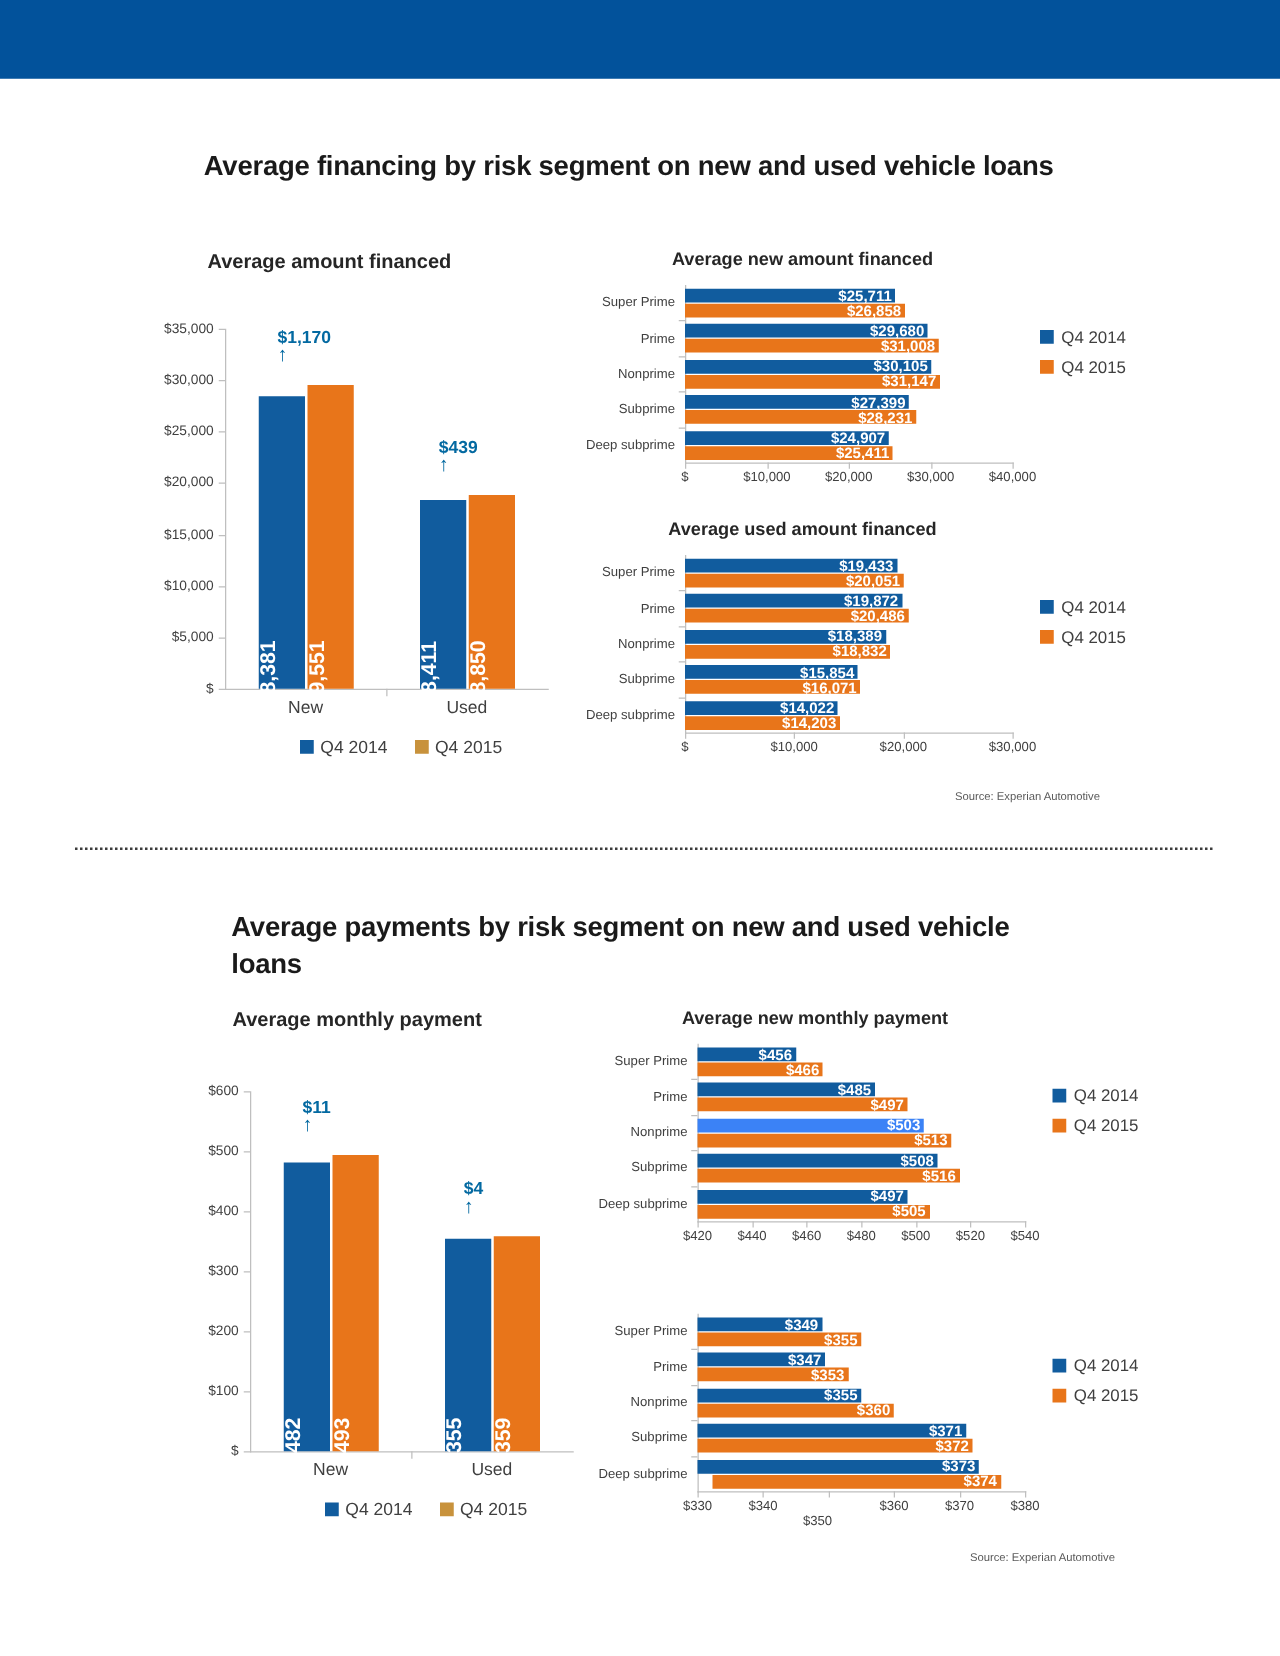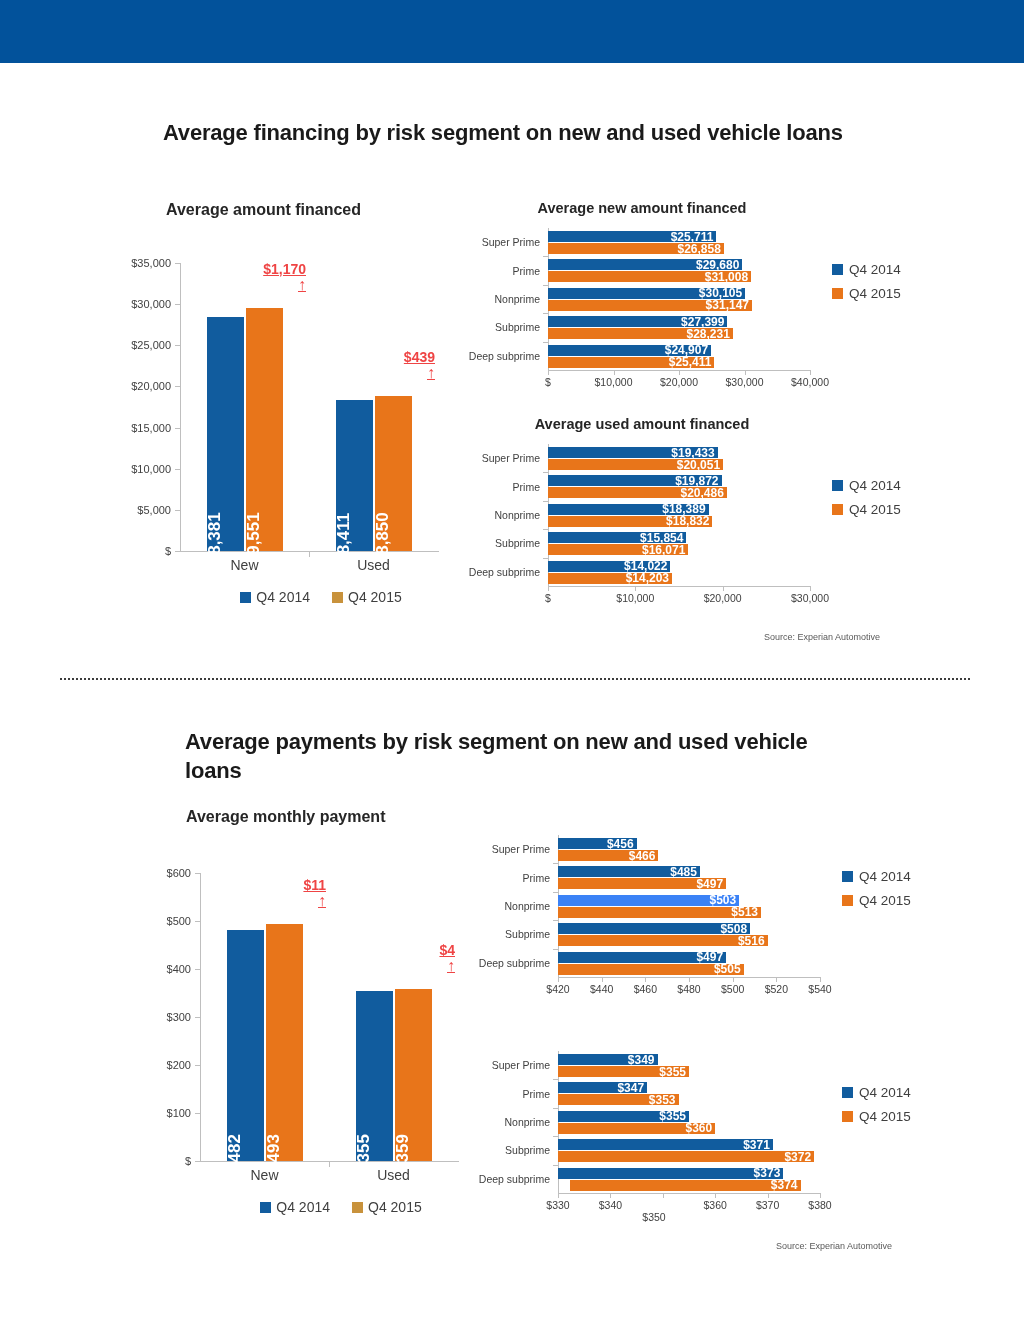--- a/index.html
+++ b/index.html
@@ -24,21 +24,21 @@
   .cc-ylab{position:absolute;text-align:right;font-size:11px;color:#3f3f3f;transform:translateY(-50%);white-space:nowrap;}
   .cc-tick{position:absolute;width:5px;height:1px;background:#BFBFBF;}
   .cc-bar{position:absolute;bottom:0;}
   .cc-bar .vlab{
     position:absolute;left:50%;bottom:8px;transform:translateX(-50%) rotate(-90deg);
     transform-origin:center bottom;
     color:#fff;font-size:17px;font-weight:bold;white-space:nowrap;
   }
   .cc-cat{position:absolute;font-size:14px;color:#3f3f3f;text-align:center;}
   .cc-sep{position:absolute;width:1px;background:#BFBFBF;}
-  .delta{position:absolute;text-align:right;color:#ef4444;font-weight:bold;font-size:14px;white-space:nowrap;text-decoration:underline;}
+  .delta{position:absolute;text-align:left;color:#0369a1;font-weight:bold;font-size:14px;white-space:nowrap;}
   .delta .arrow{display:block;font-size:16px;line-height:14px;margin-top:1px;}
   .cc-legend{position:absolute;display:flex;gap:22px;align-items:center;font-size:14px;color:#3f3f3f;}
   .cc-legend .li{display:flex;align-items:center;gap:5px;}
   .sw{width:11px;height:11px;display:inline-block;}
 
   
   .hbar{position:relative;}
   .hb-plot{position:absolute;border-left:1px solid #BFBFBF;border-bottom:1px solid #BFBFBF;}
   .hb-cat{position:absolute;right:0;font-size:10.5px;color:#3f3f3f;text-align:right;transform:translateY(-50%);white-space:nowrap;}
   .hb-catTick{position:absolute;width:5px;height:1px;background:#BFBFBF;}
@@ -283,20 +283,21 @@
           <span>Q4 2014</span>
         </div>
         <div class="li">
           <span class="sw" style="background:#C8923C;"></span>
           <span>Q4 2015</span>
         </div>
       </div>
     </div>
 
   <div class="hbar" id="hb-4" style="position:absolute;left:462px;top:803px;width:452px;height:216px;">
+      <div class="mini-title" style="position:absolute;left:20px;top:4px;width:340px;">Average new monthly payment</div>
       <div class="hb-plot" style="left:96px;top:32px;width:262px;height:142px;"></div>
       <div class="hb-cat" style="left:0px;top:46.2px;width:88px;">Super Prime</div>
       <div class="hb-bar" style="left:96px;top:35px;width:78.6px;background:#115C9E;">
         <span class="blab">$456</span>
       </div>
       <div class="hb-bar" style="left:96px;top:47px;width:100.43333333333334px;background:#E8751A;">
         <span class="blab">$466</span>
       </div>
       <div class="hb-cat" style="left:0px;top:74.6px;width:88px;">Prime</div>
       <div class="hb-catTick" style="left:91px;top:60.4px;"></div>
@@ -360,40 +361,40 @@
       <div class="hb-plot" style="left:96px;top:32px;width:262px;height:142px;"></div>
       <div class="hb-cat" style="left:0px;top:46.2px;width:88px;">Super Prime</div>
       <div class="hb-bar" style="left:96px;top:35px;width:99.56px;background:#115C9E;">
         <span class="blab">$349</span>
       </div>
       <div class="hb-bar" style="left:96px;top:47px;width:131px;background:#E8751A;">
         <span class="blab">$355</span>
       </div>
       <div class="hb-cat" style="left:0px;top:74.6px;width:88px;">Prime</div>
       <div class="hb-catTick" style="left:91px;top:60.4px;"></div>
-      <div class="hb-bar" style="left:96px;top:63.4px;width:89.08000000000001px;background:#115C9E;">
+      <div class="hb-bar" style="left:96px;top:63.4px;width:89.08000000000001px;background:#115C9E;padding-left:13px;">
         <span class="blab">$347</span>
       </div>
       <div class="hb-bar" style="left:96px;top:75.4px;width:120.52000000000001px;background:#E8751A;">
         <span class="blab">$353</span>
       </div>
       <div class="hb-cat" style="left:0px;top:103px;width:88px;">Nonprime</div>
       <div class="hb-catTick" style="left:91px;top:88.8px;"></div>
       <div class="hb-bar" style="left:96px;top:91.8px;width:131px;background:#115C9E;">
         <span class="blab">$355</span>
       </div>
       <div class="hb-bar" style="left:96px;top:103.8px;width:157.2px;background:#E8751A;">
         <span class="blab">$360</span>
       </div>
       <div class="hb-cat" style="left:0px;top:131.39999999999998px;width:88px;">Subprime</div>
       <div class="hb-catTick" style="left:91px;top:117.19999999999999px;"></div>
       <div class="hb-bar" style="left:96px;top:120.19999999999999px;width:214.83999999999997px;background:#115C9E;">
         <span class="blab">$371</span>
       </div>
-      <div class="hb-bar" style="left:96px;top:132.2px;width:220.07999999999998px;background:#E8751A;padding-left:36px;">
+      <div class="hb-bar" style="left:96px;top:132.2px;width:220.07999999999998px;background:#E8751A;">
         <span class="blab">$372</span>
       </div>
       <div class="hb-cat" style="left:0px;top:159.79999999999998px;width:88px;">Deep subprime</div>
       <div class="hb-catTick" style="left:91px;top:145.6px;"></div>
       <div class="hb-bar" style="left:96px;top:148.6px;width:225.32px;background:#115C9E;">
         <span class="blab">$373</span>
       </div>
       <div class="hb-bar" style="left:96px;top:160.6px;width:230.56px;background:#E8751A;margin-left:12px;">
         <span class="blab">$374</span>
       </div>

